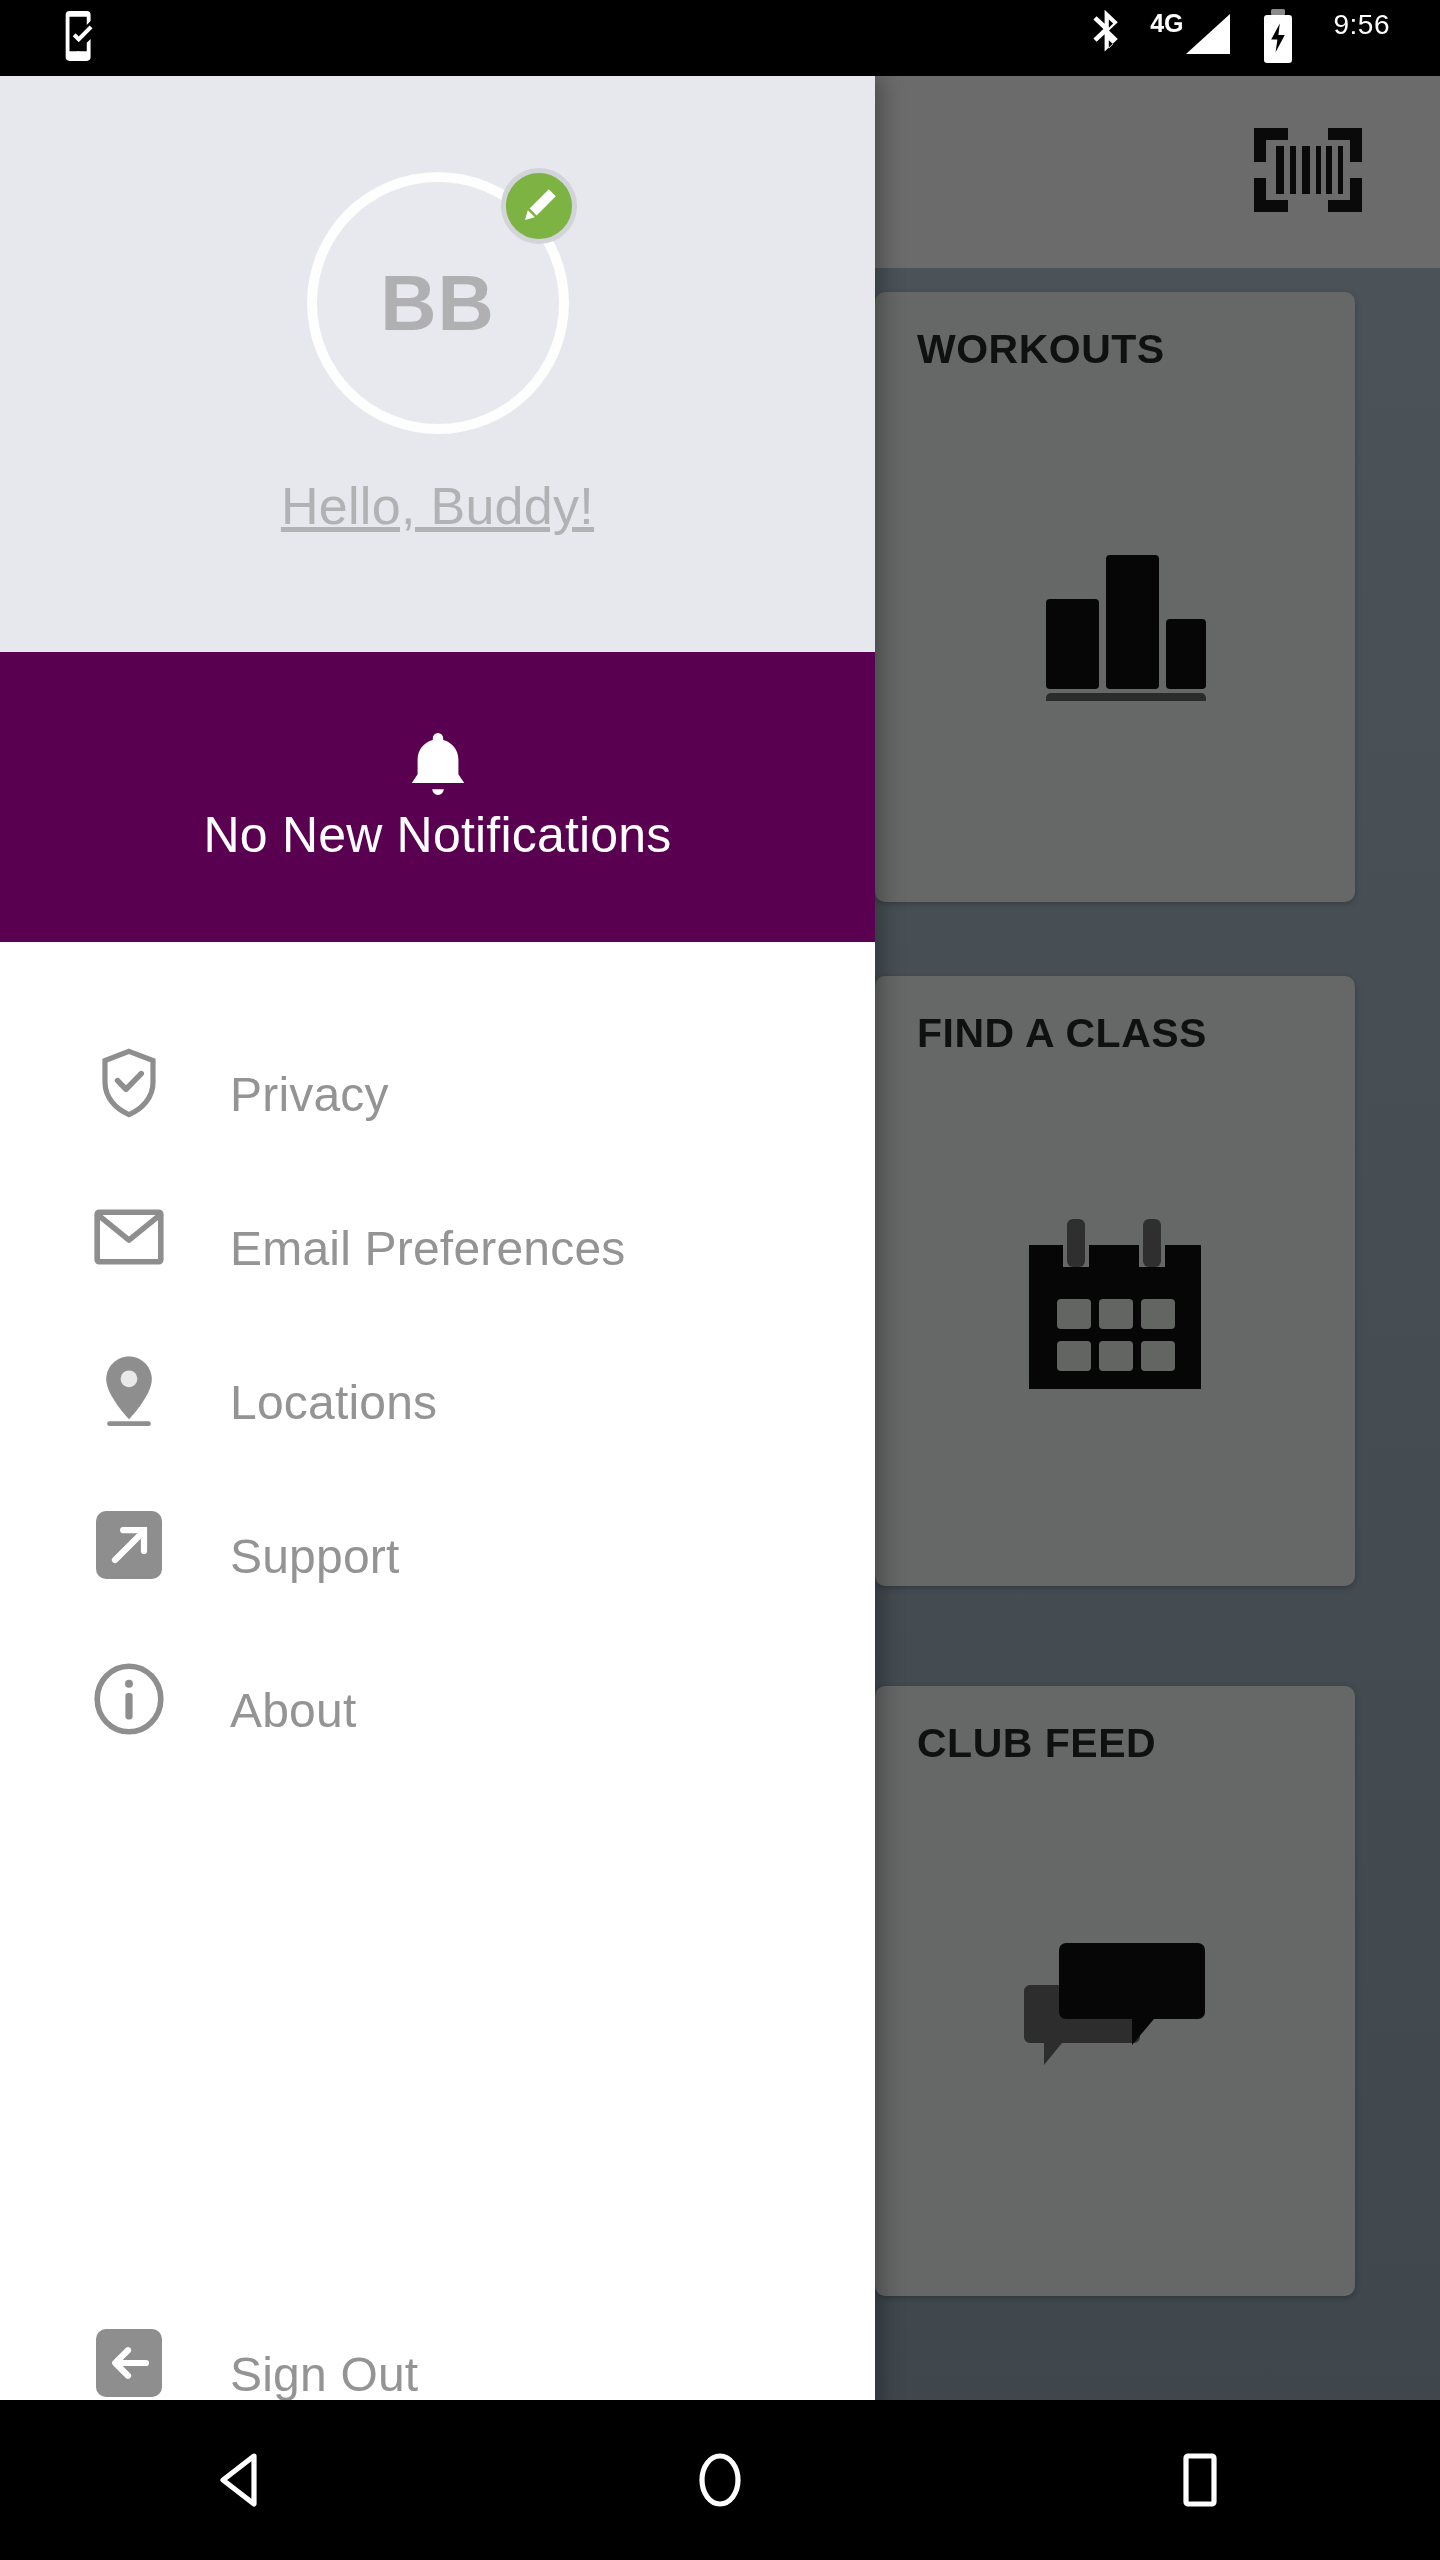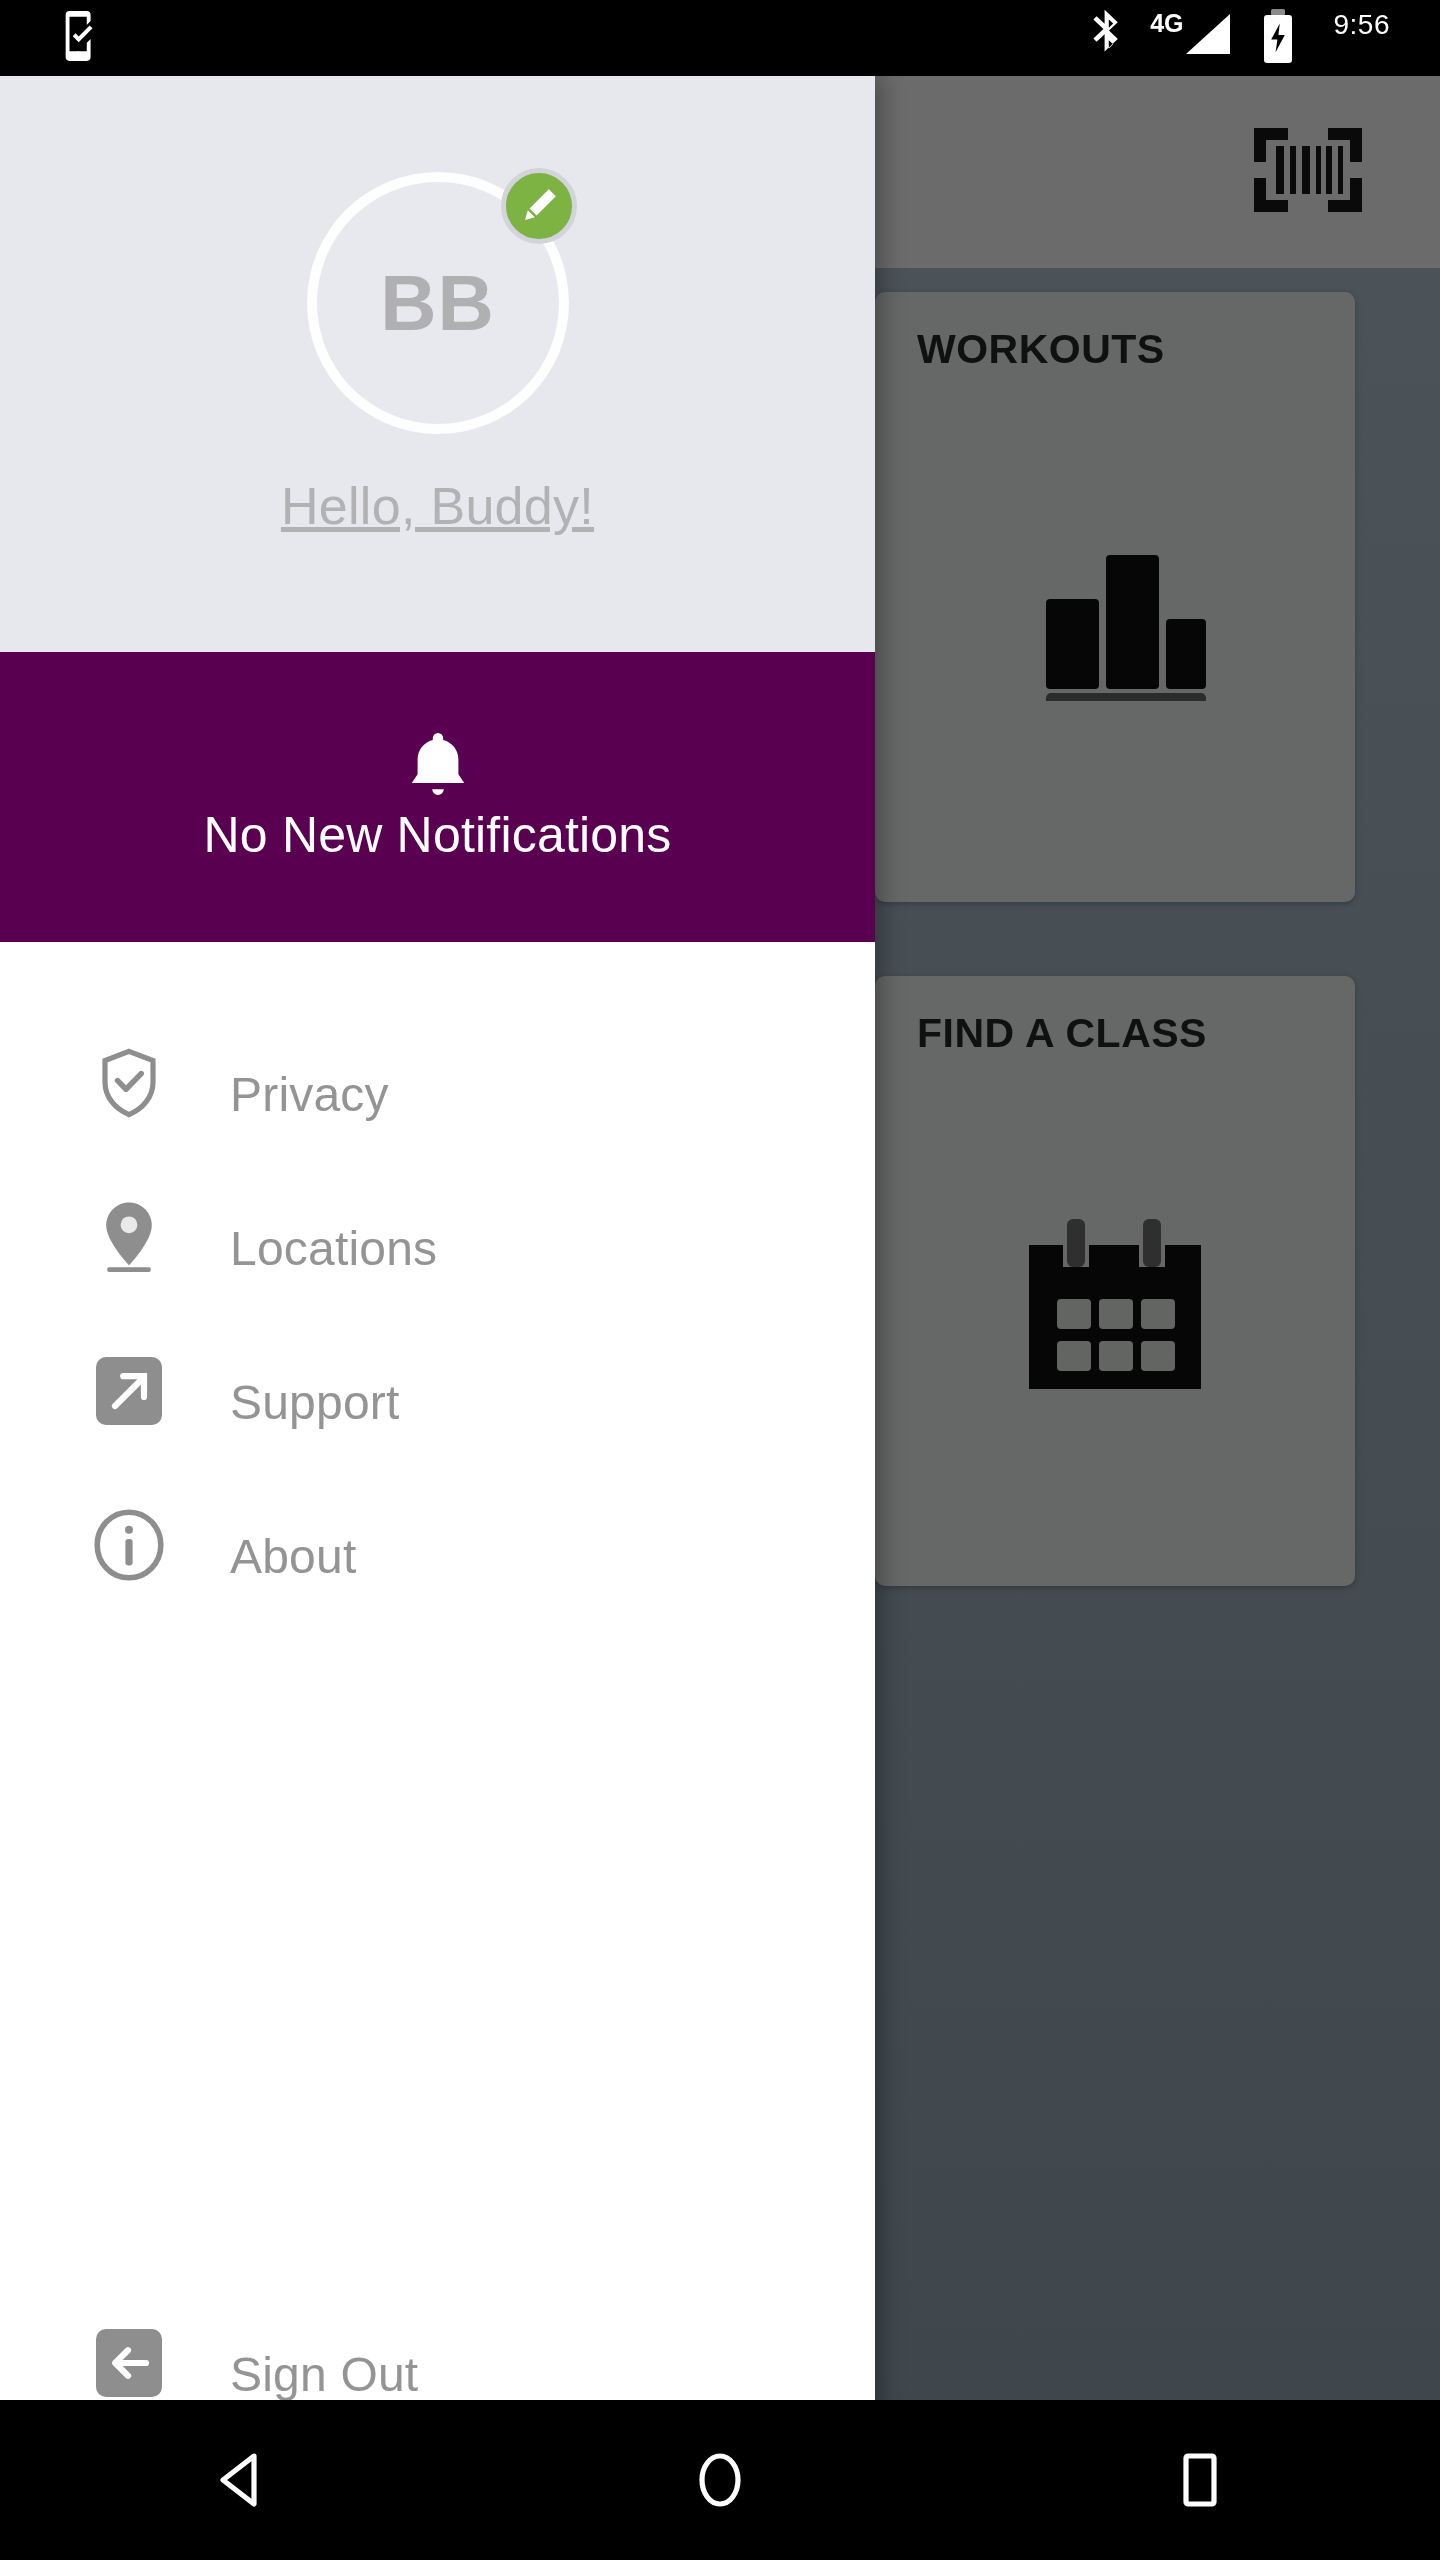--- a/index.html
+++ b/index.html
@@ -260,20 +260,31 @@
               <rect x="116" y="82" width="34" height="30" rx="4"></rect>
               <rect x="32" y="124" width="34" height="30" rx="4"></rect>
               <rect x="74" y="124" width="34" height="30" rx="4"></rect>
               <rect x="116" y="124" width="34" height="30" rx="4"></rect>
             </g>
           </svg>
         </span>
       </div>
     </div>
 
+    <div class="app-card" id="card-clubfeed">
+      <div class="app-card-title">CLUB FEED</div>
+      <div class="app-card-body">
+        <span>
+          <svg width="190" height="152" viewBox="0 0 190 152">
+            <path fill="#2d2d2d" d="M4 46h110a6 6 0 0 1 6 6v46a6 6 0 0 1-6 6H42l-18 22v-22H10a6 6 0 0 1-6-6V52a6 6 0 0 1 6-6z"></path>
+            <path fill="#060606" d="M46 4h132a7 7 0 0 1 7 7v62a7 7 0 0 1-7 7h-44l-22 26v-26H46a7 7 0 0 1-7-7V11a7 7 0 0 1 7-7z"></path>
+          </svg>
+        </span>
+      </div>
+    </div>
 
   </div>
 
   <div id="drawer">
 
     <div id="profile-header">
       <div id="avatar-wrap">
         <div id="avatar-ring">
           <span id="avatar-initials">BB</span>
         </div>
@@ -301,20 +312,29 @@
       <div class="menu-item">
         <span class="menu-icon">
           <svg width="66" height="72" viewBox="0 0 33 36">
             <path fill="none" stroke="#8e8e8e" stroke-width="2.6" d="M16.5 2.2l12 4.6v11c0 7.3-5.2 13.2-12 16-6.8-2.8-12-8.7-12-16v-11l12-4.6z"></path>
             <path fill="none" stroke="#8e8e8e" stroke-width="2.8" stroke-linecap="round" stroke-linejoin="round" d="M10.8 16.8l4.2 4.3 7.6-7.8"></path>
           </svg>
         </span>
         <span class="menu-label">Privacy</span>
       </div>
 
+      <div class="menu-item">
+        <span class="menu-icon">
+          <svg width="70" height="56" viewBox="0 0 35 28">
+            <rect fill="none" stroke="#8e8e8e" stroke-width="2.8" x="1.6" y="1.6" width="31.8" height="24.8" rx="1"></rect>
+            <path fill="none" stroke="#8e8e8e" stroke-width="2.8" stroke-linecap="round" stroke-linejoin="round" d="M2.6 3.4l14.9 12.2L32.4 3.4"></path>
+          </svg>
+        </span>
+        <span class="menu-label">Email Preferences</span>
+      </div>
 
       <div class="menu-item">
         <span class="menu-icon">
           <svg width="58" height="74" viewBox="0 0 29 37">
             <path fill="#8e8e8e" d="M14.5 1.2c6.3 0 11.4 5.1 11.4 11.4 0 8.2-11.4 20-11.4 20S3.1 20.8 3.1 12.6C3.1 6.3 8.2 1.2 14.5 1.2z"></path>
             <circle fill="#e9e9e9" cx="14.5" cy="12.4" r="4.2"></circle>
             <rect fill="#8e8e8e" x="3.6" y="33.6" width="21.8" height="2.4" rx="1"></rect>
           </svg>
         </span>
         <span class="menu-label">Locations</span>

